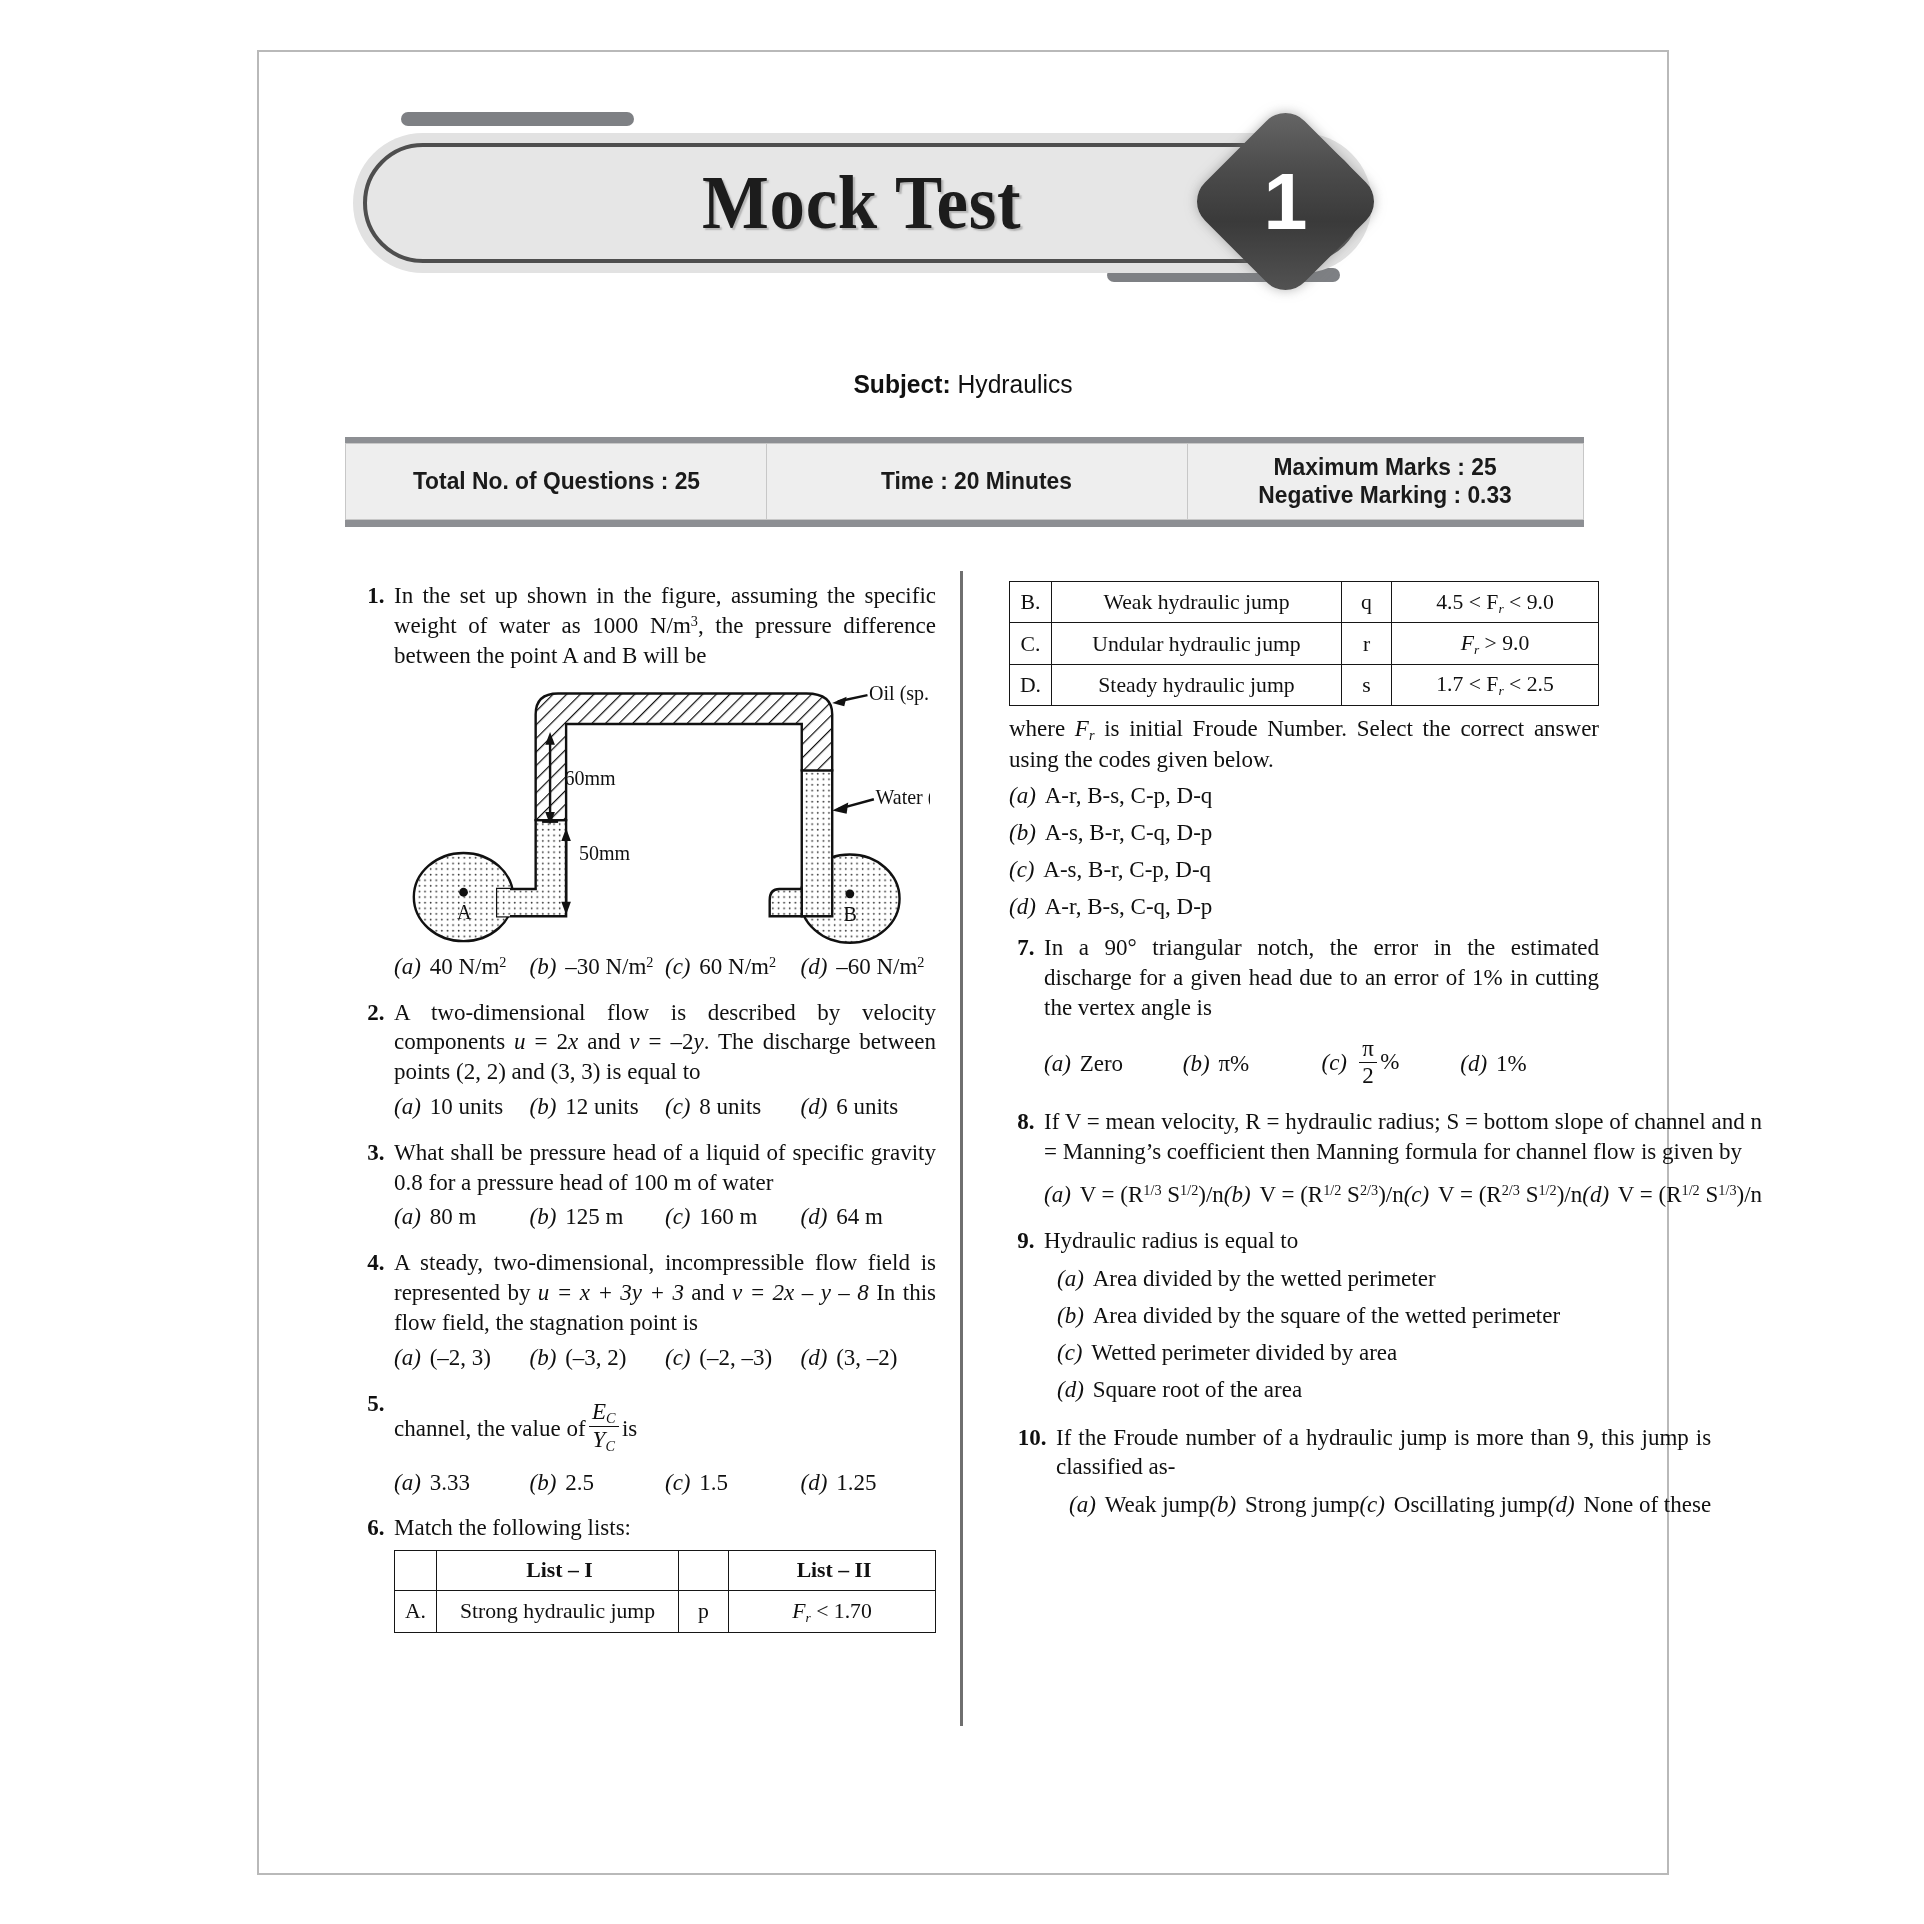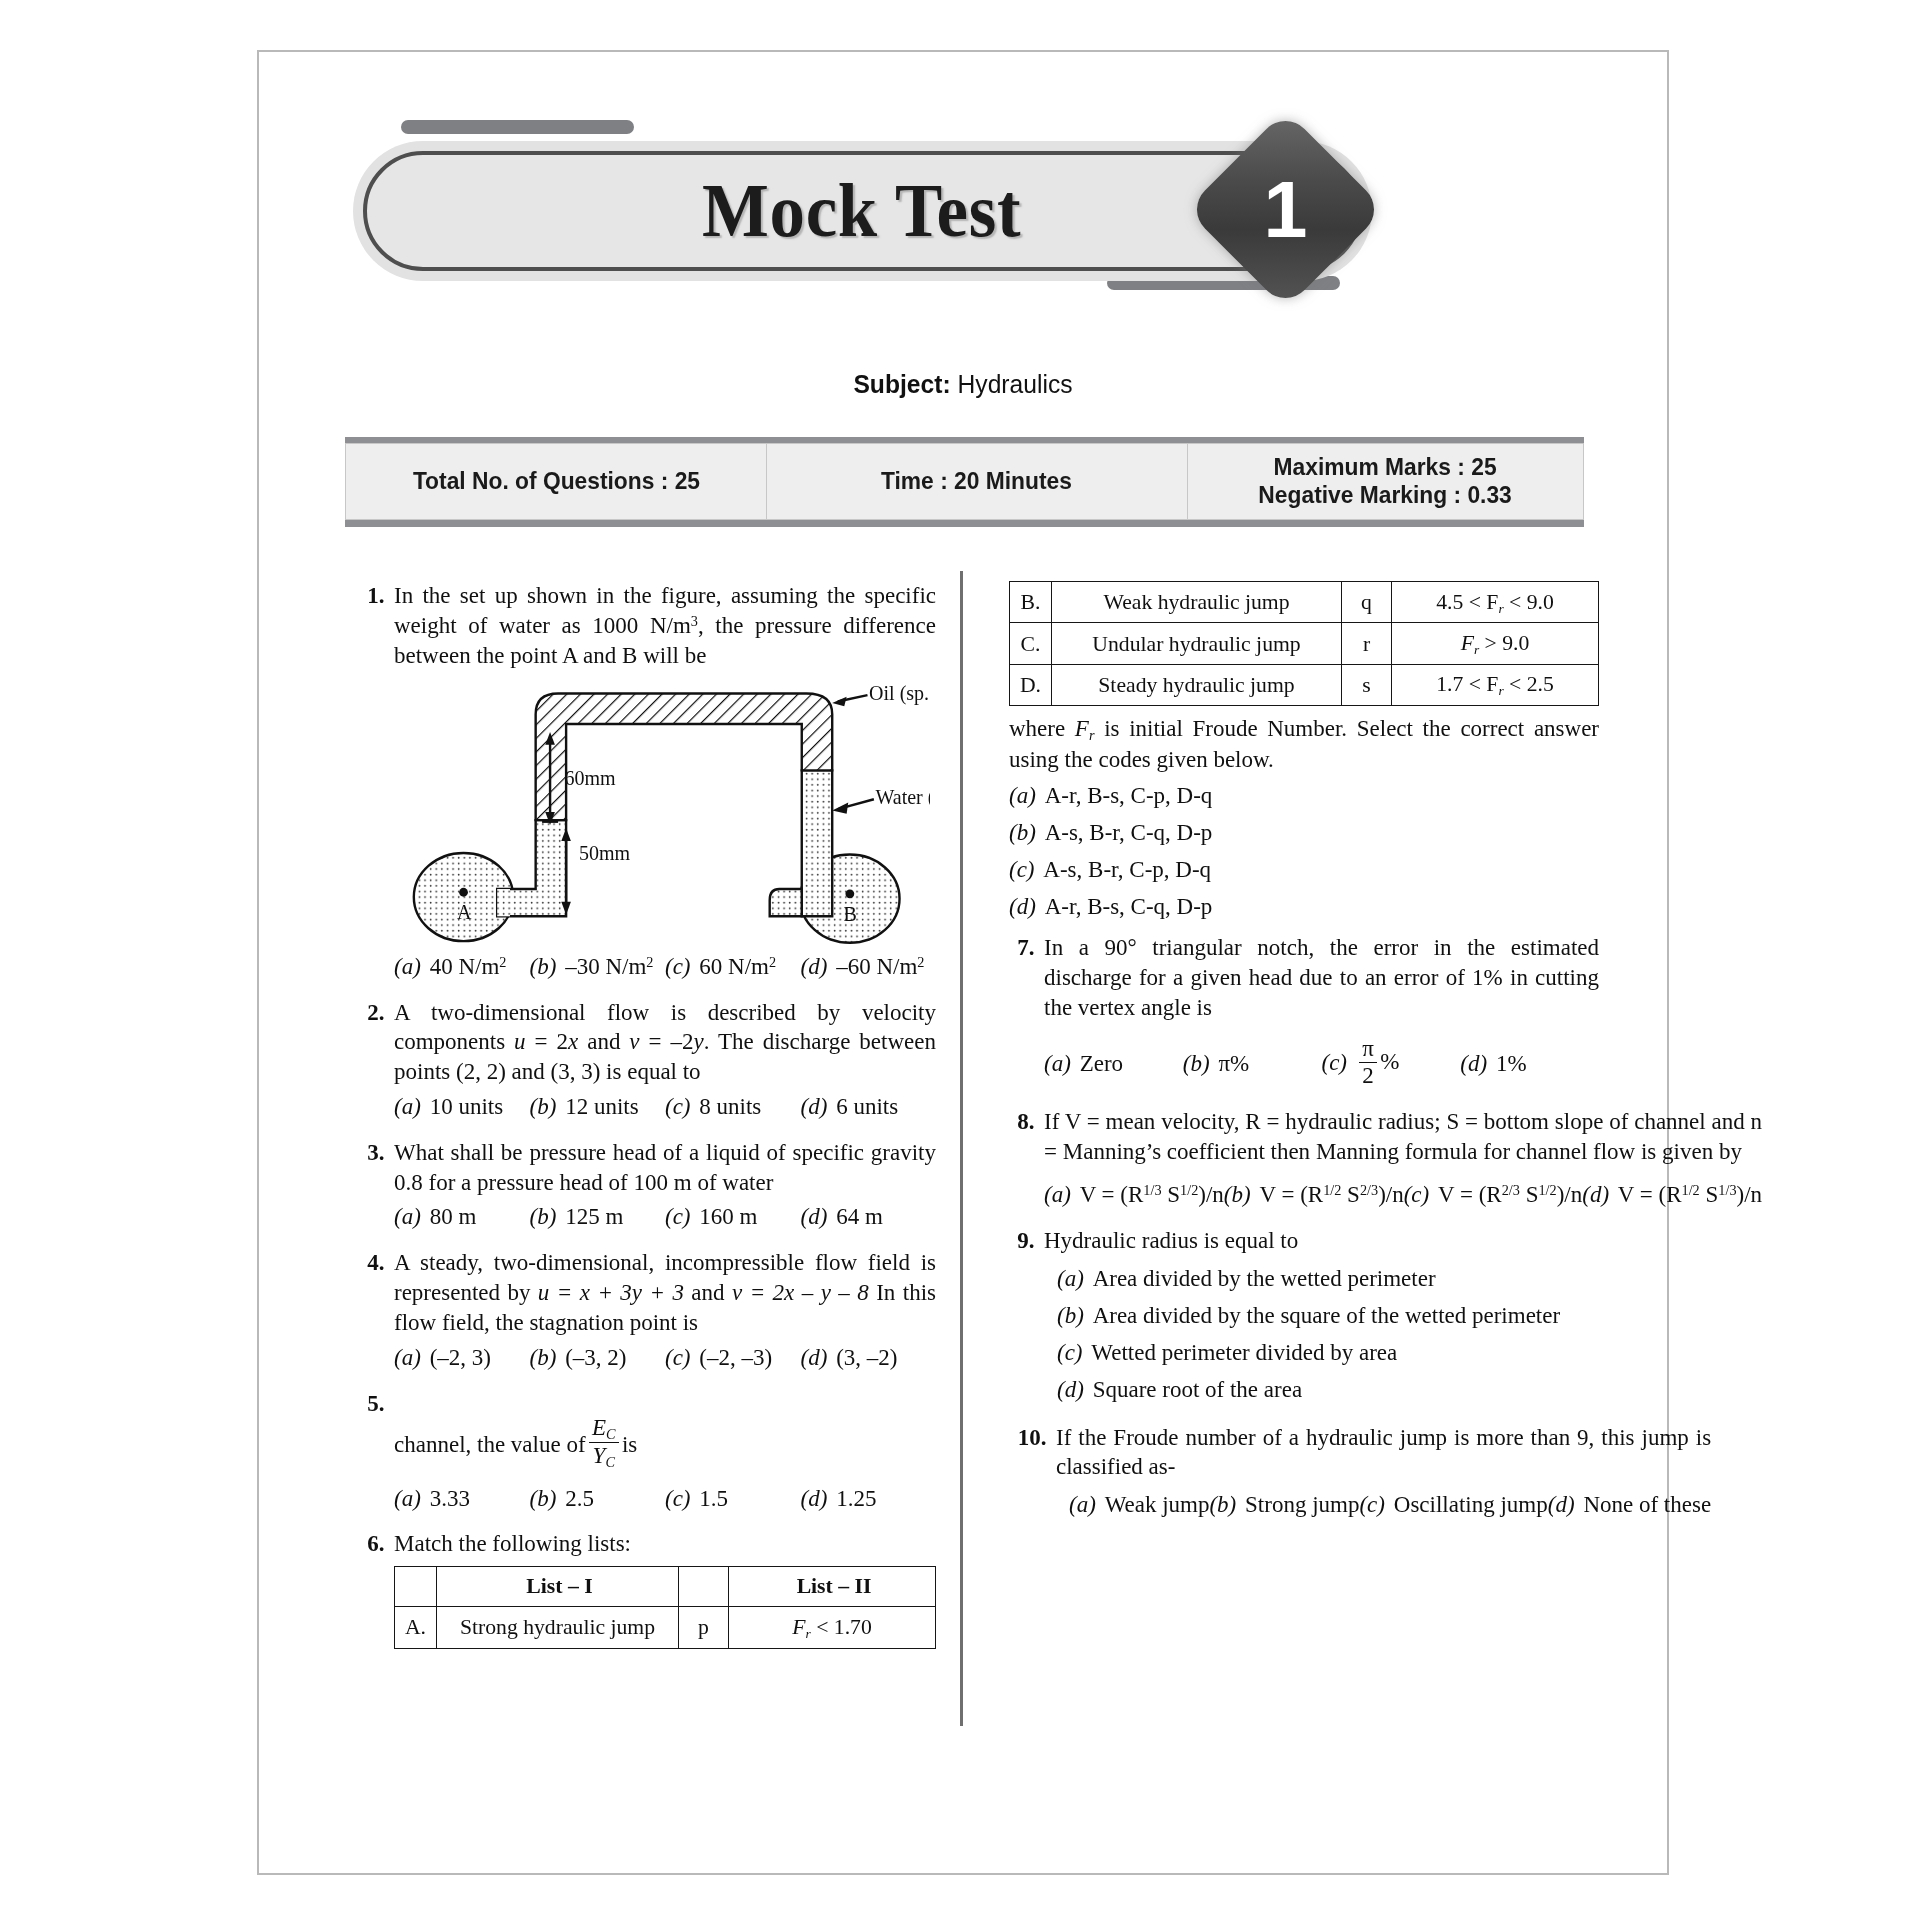--- a/index.html
+++ b/index.html
@@ -16,21 +16,21 @@
   #page-frame{
     position:absolute;
     left:257px; top:50px;
     width:1412px; height:1825px;
     border:2.4px solid #b9b9b9;
     background:#fff;
   }
 
   
   #banner-wrap{
-    position:absolute; left:353px; top:120px; width:1203px; height:184px;
+    position:absolute; left:353px; top:112px; width:1203px; height:184px;
   }
   #bar-top{
     position:absolute; left:48px; top:0px; width:233px; height:14.4px;
     background:#7e8084; border-radius:7.2px;
   }
   #bar-bottom{
     position:absolute; left:754px; top:156px; width:233px; height:14.4px;
     background:#7e8084; border-radius:7.2px;
   }
   #banner-outer{
@@ -371,21 +371,21 @@
             <span class="oplab">(d)</span>
             <span class="opval">(3, –2)</span>
           </div>
       </div>
     </div>
   </div>
 
   <div class="q">
     <div class="qnum">5.</div>
     <div class="qbody">
-      <div style="margin-top:28px; display:flex; align-items:center;">
+      <div style="margin-top:12px; display:flex; align-items:center;">
         <span>channel, the value of </span>
         <span class="frac">
           <span class="num"><i class="v">E</i><sub>C</sub></span>
           <span class="den"><i class="v">Y</i><sub>C</sub></span>
         </span>
         <span> is</span>
       </div>
       <div class="opts g4" style="margin-top:11.2px;">
         <div class="op">
             <span class="oplab">(a)</span>

